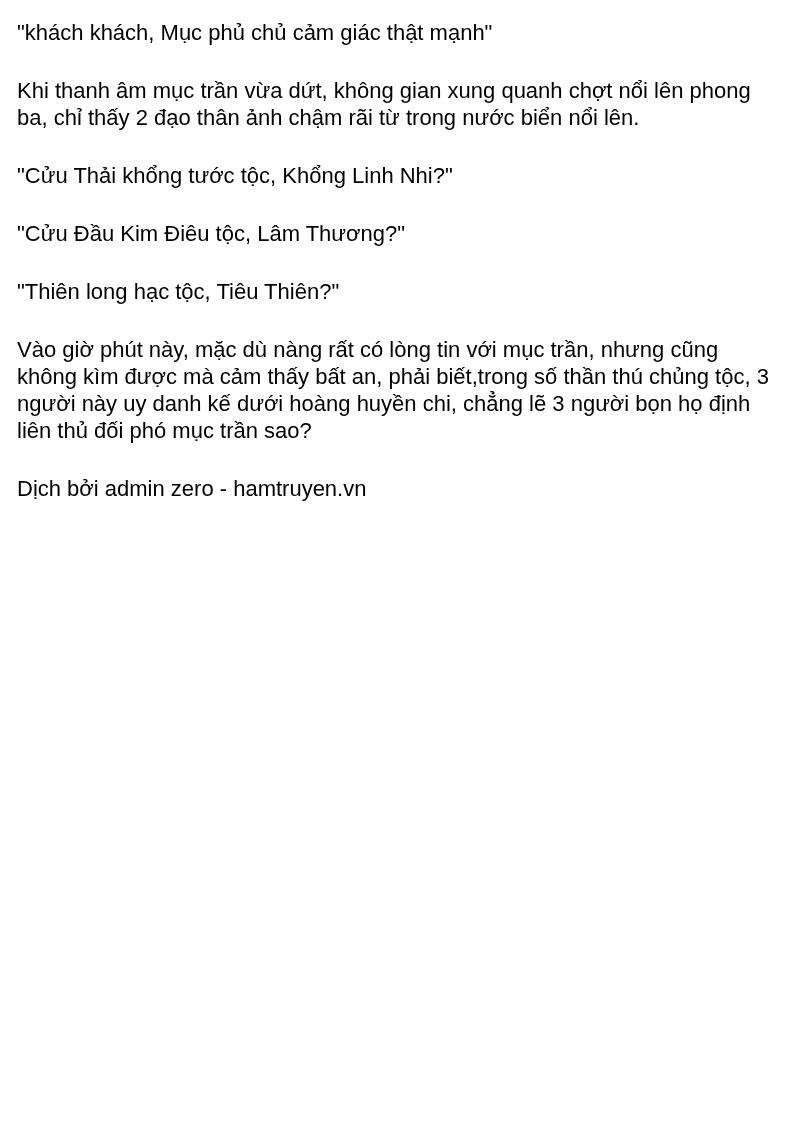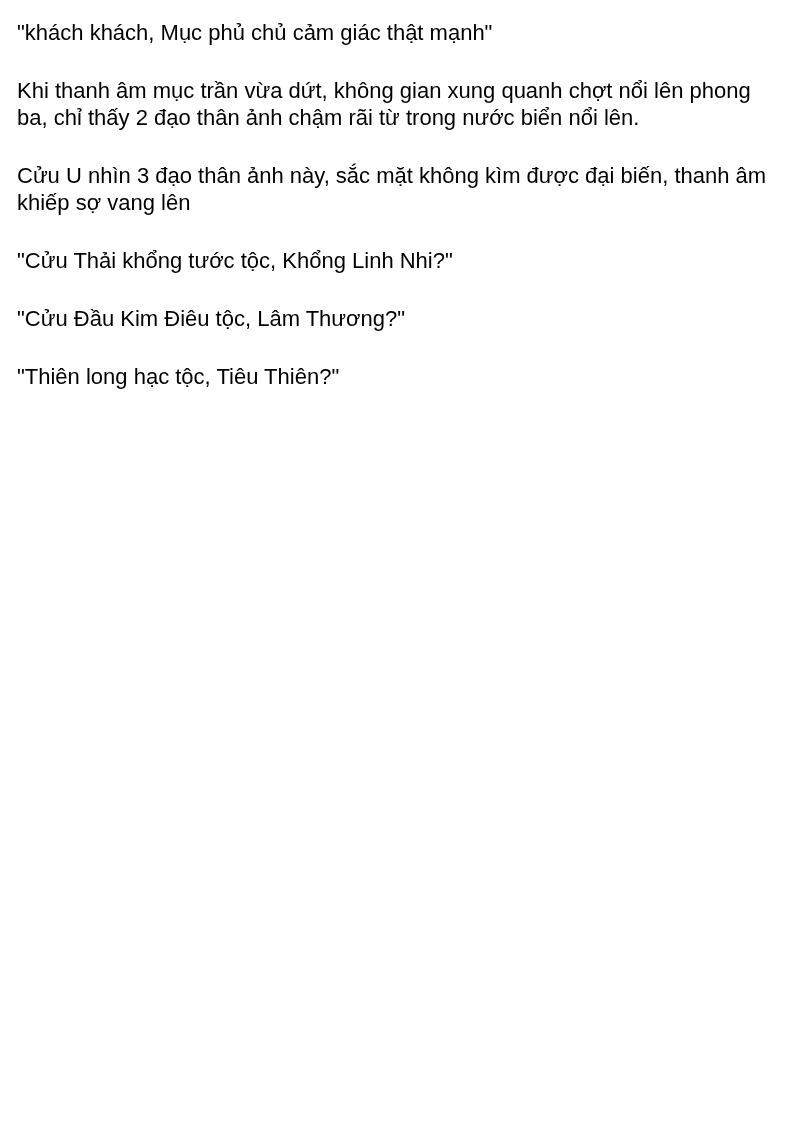--- a/index.html
+++ b/index.html
@@ -29,17 +29,18 @@
     white-space: normal;
     word-spacing: normal;
   }
 </style>
 </head>
 <body>
 
 <div class="page">
   <p>"khách khách, Mục phủ chủ cảm giác thật mạnh"</p>
   <p>Khi thanh âm mục trần vừa dứt, không gian xung quanh chợt nổi lên phong ba, chỉ thấy 2 đạo thân ảnh chậm rãi từ trong nước biển nổi lên.</p>
-  <p>Cửu U nhìn 3 đạo thân ảnh này, sắc mặt không kìm được đại biến, thanh âm khiếp sợ vang lên</p>
   <p>"Cửu Thải khổng tước tộc, Khổng Linh Nhi?"</p>
   <p>"Cửu Đầu Kim Điêu tộc, Lâm Thương?"</p>
   <p>"Thiên long hạc tộc, Tiêu Thiên?"</p>
+  <p>Vào giờ phút này, mặc dù nàng rất có lòng tin với mục trần, nhưng cũng không kìm được mà cảm thấy bất an, phải biết,trong số thần thú chủng tộc, 3 người này uy danh kế dưới hoàng huyền chi, chẳng lẽ 3 người bọn họ định liên thủ đối phó mục trần sao?</p>
+  <p>Dịch bởi admin zero - hamtruyen.vn</p>
 </div>
 
 </body></html>

